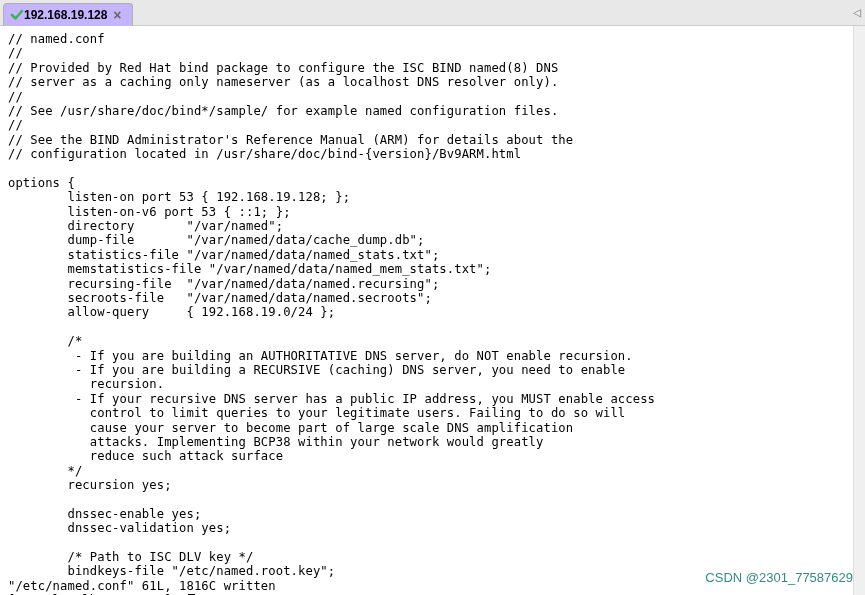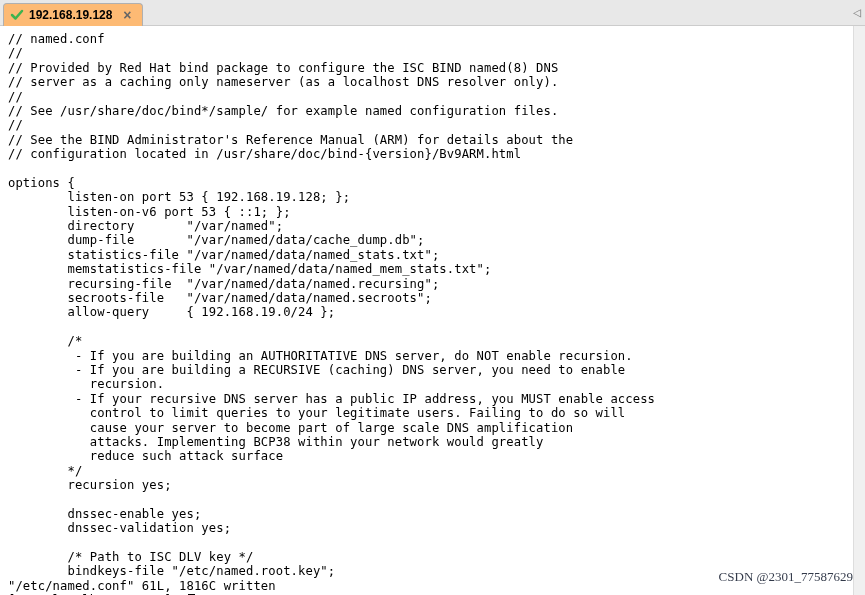--- a/index.html
+++ b/index.html
@@ -15,28 +15,27 @@
     .tab-bar {
       height: 26px;
       background: #e8e8e8;
       border-bottom: 1px solid #ccc;
       display: flex;
       align-items: flex-end;
       padding-left: 3px;
       position: relative;
     }
     .tab {
-      background: #fdba74;
+      background: #c4b5fd;
       border: 1px solid #b0b0b0;
       border-bottom: none;
       border-radius: 4px 4px 0 0;
       padding: 4px 8px 4px 6px;
       display: flex;
       align-items: center;
-      gap: 5px;
       font-family: Arial, sans-serif;
       font-size: 12px;
       font-weight: bold;
       position: relative;
       top: 1px;
     }
     .tab-icon {
       width: 14px;
       height: 14px;
       display: inline-flex;
@@ -75,22 +74,22 @@
       width: 7px;
       height: 13px;
       background: #000;
       vertical-align: text-bottom;
       margin-left: 1px;
     }
     .watermark {
       position: absolute;
       bottom: 10px;
       right: 12px;
-      color: #0f172a;
-      font-family: Liberation Serif, serif;
+      color: #0f766e;
+      font-family: Liberation Sans, sans-serif;
       font-size: 13px;
       opacity: 0.85;
     }
     .scrollbar-track {
       position: absolute;
       right: 0;
       top: 26px;
       bottom: 0;
       width: 12px;
       background: #f0f0f0;

